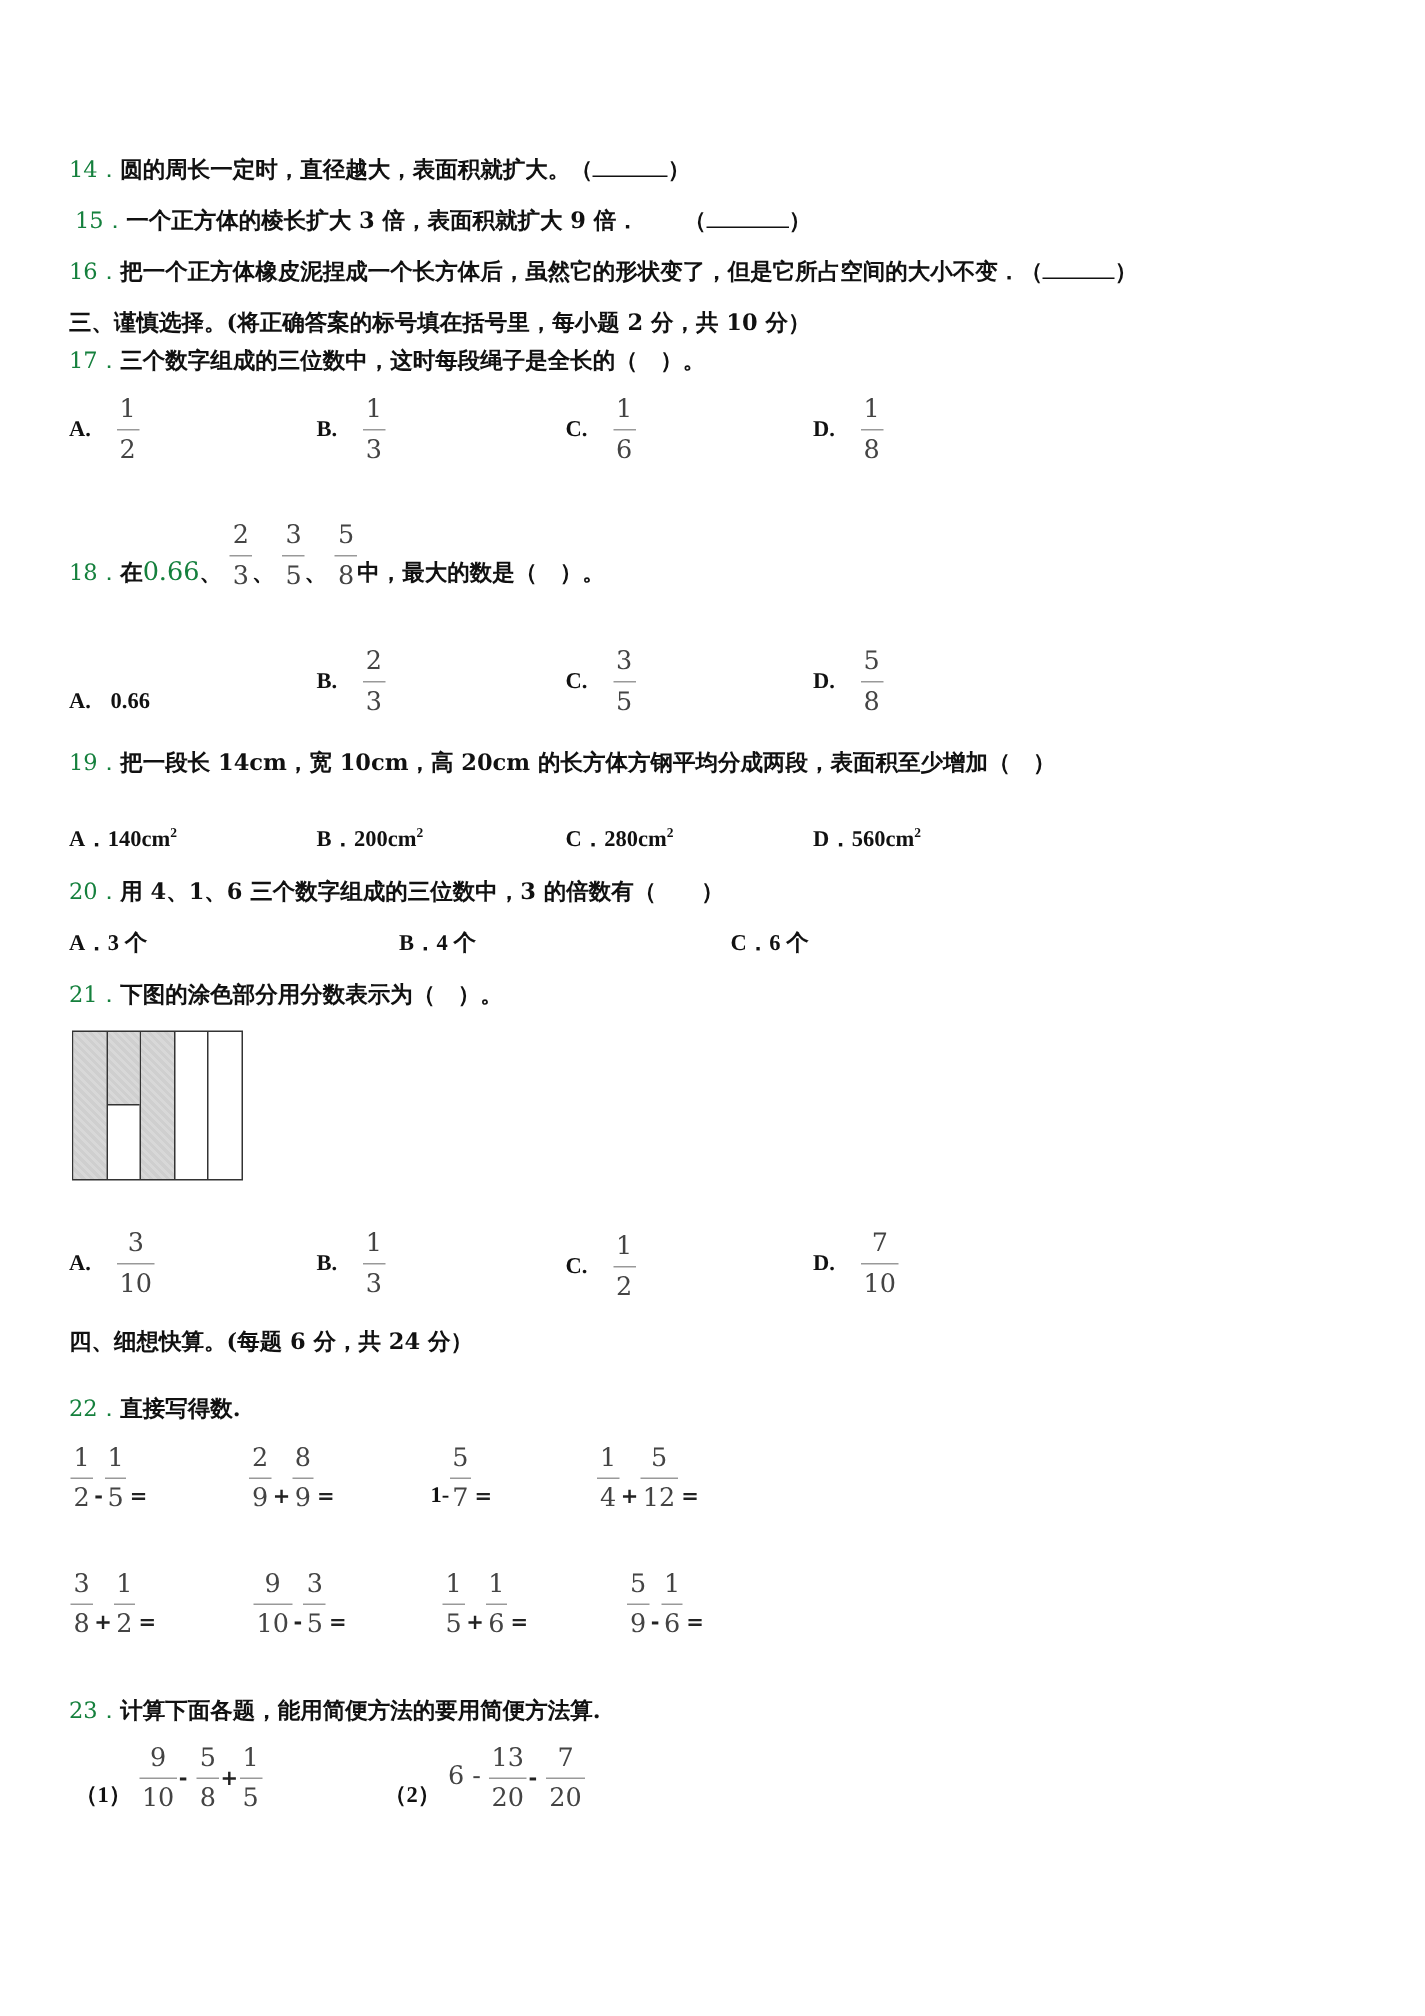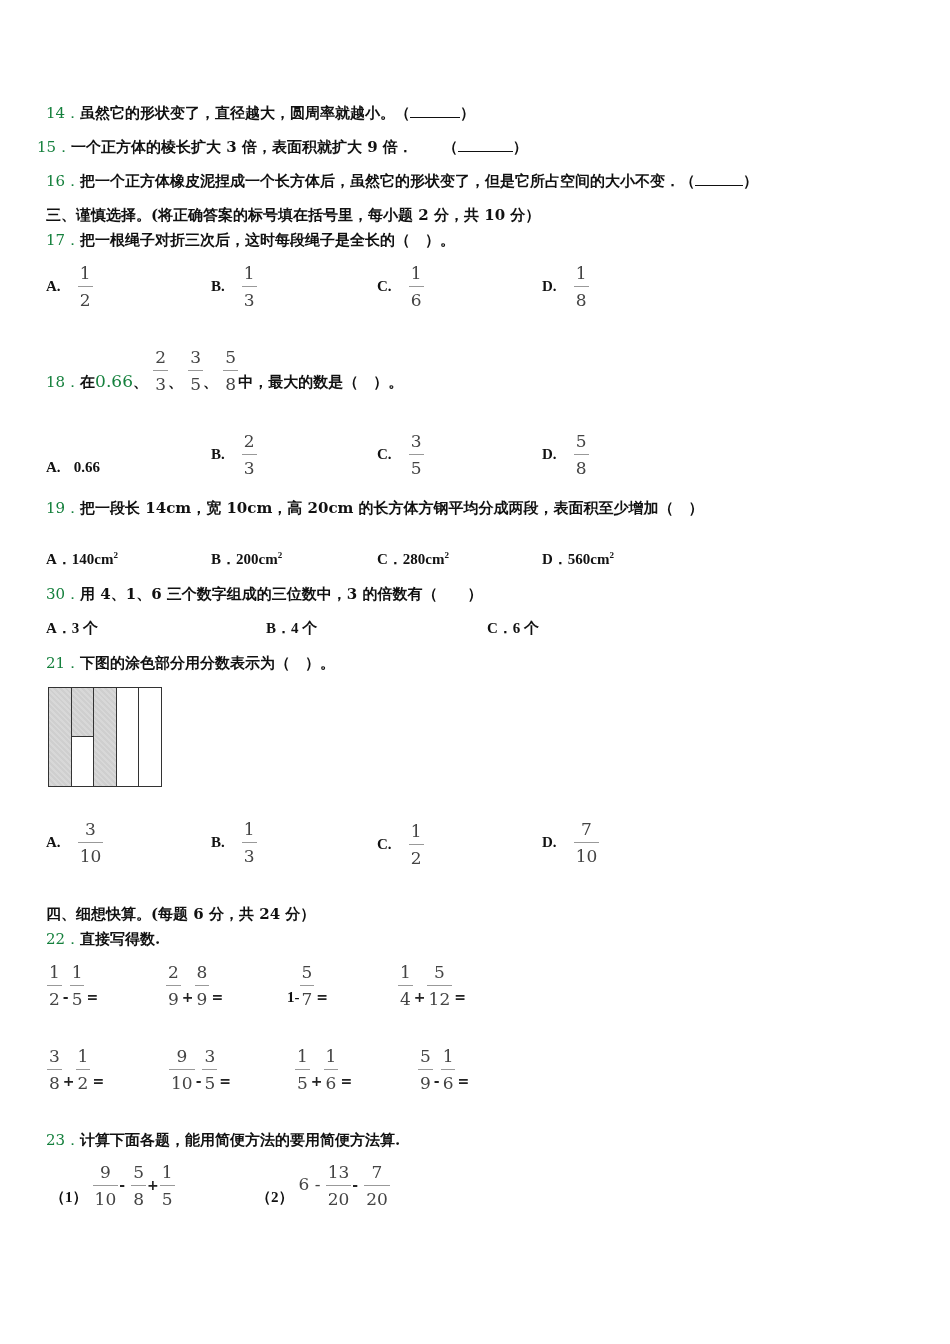--- a/index.html
+++ b/index.html
@@ -19,33 +19,33 @@
   .figure { position:absolute; left:48px; top:687px; width:114px; height:100px; border:1.5px solid #333; box-sizing:border-box; display:flex; }
   .col { flex:1; border-right:1.5px solid #333; box-sizing:border-box; position:relative; }
   .col:last-child { border-right:none; }
   .shaded { background:repeating-linear-gradient(45deg,#cfcfcf 0 2px,#d8d8d8 2px 4px); }
   sup { font-size:9px; }
 </style>
 </head>
 <body>
 
 <div class="abs line" style="left:46px;top:103px;">
-  <span class="num">14．</span><span>虽然它的形状变了，直径越大，圆周率就越小。（</span><span class="blank" style="width:50px"></span><span>）</span>
-</div>
-<div class="abs line" style="left:37px;top:137px;">
+  <span class="num">14．</span><span>圆的周长一定时，直径越大，表面积就扩大。（</span><span class="blank" style="width:50px"></span><span>）</span>
+</div>
+<div class="abs line" style="left:50px;top:137px;">
   <span class="num">15．</span><span>一个正方体的棱长扩大 3 倍，表面积就扩大 9 倍．</span><span style="display:inline-block;width:30px"></span><span>（</span><span class="blank" style="width:55px"></span><span>）</span>
 </div>
 <div class="abs line" style="left:46px;top:171px;">
   <span class="num">16．</span><span>把一个正方体橡皮泥捏成一个长方体后，虽然它的形状变了，但是它所占空间的大小不变．（</span><span class="blank" style="width:48px"></span><span>）</span>
 </div>
 
 <div class="abs line" style="left:46px;top:205px;">三、谨慎选择。(将正确答案的标号填在括号里，每小题 2 分，共 10 分）</div>
 
 <div class="abs line" style="left:46px;top:230px;">
-  <span class="num">17．</span><span>把一根绳子对折三次后，这时每段绳子是全长的（　）。</span>
+  <span class="num">17．</span><span>三个数字组成的三位数中，这时每段绳子是全长的（　）。</span>
 </div>
 <div class="abs" style="left:46px;top:263px;">
   <span class="opt-label">A.</span>
   <span class="frac" style="margin-left:12px">
       <span>1</span>
       <div class="bar"></div>
       <span>2</span>
     </span>
 </div>
 <div class="abs" style="left:211px;top:263px;">
@@ -122,21 +122,21 @@
 
 <div class="abs line" style="left:46px;top:498px;">
   <span class="num">19．</span><span>把一段长 14cm，宽 10cm，高 20cm 的长方体方钢平均分成两段，表面积至少增加（　）</span>
 </div>
 <div class="abs opt-label" style="left:46px;top:550px;"><span>A．</span><span>140cm</span><sup>2</sup></div>
 <div class="abs opt-label" style="left:211px;top:550px;"><span>B．</span><span>200cm</span><sup>2</sup></div>
 <div class="abs opt-label" style="left:377px;top:550px;"><span>C．</span><span>280cm</span><sup>2</sup></div>
 <div class="abs opt-label" style="left:542px;top:550px;"><span>D．</span><span>560cm</span><sup>2</sup></div>
 
 <div class="abs line" style="left:46px;top:584px;">
-  <span class="num">30．</span><span>用 4、1、6 三个数字组成的三位数中，3 的倍数有（　　）</span>
+  <span class="num">20．</span><span>用 4、1、6 三个数字组成的三位数中，3 的倍数有（　　）</span>
 </div>
 <div class="abs opt-label" style="left:46px;top:619px;"><span>A．</span><span>3 个</span></div>
 <div class="abs opt-label" style="left:266px;top:619px;"><span>B．</span><span>4 个</span></div>
 <div class="abs opt-label" style="left:487px;top:619px;"><span>C．</span><span>6 个</span></div>
 
 <div class="abs line" style="left:46px;top:653px;">
   <span class="num">21．</span><span>下图的涂色部分用分数表示为（　）。</span>
 </div>
 <div class="figure">
   <div class="col shaded"></div>
@@ -173,21 +173,21 @@
 </div>
 <div class="abs" style="left:542px;top:819px;">
   <span class="opt-label">D.</span>
   <span class="frac" style="margin-left:12px">
       <span>7</span>
       <div class="bar"></div>
       <span>10</span>
     </span>
 </div>
 
-<div class="abs line" style="left:46px;top:904px;">四、细想快算。(每题 6 分，共 24 分）</div>
+<div class="abs line" style="left:46px;top:884px;">四、细想快算。(每题 6 分，共 24 分）</div>
 <div class="abs line" style="left:46px;top:929px;">
   <span class="num">22．</span><span>直接写得数.</span>
 </div>
 
 <div class="abs" style="left:47px;top:962px;">
   <span class="frac">
       <span>1</span>
       <div class="bar"></div>
       <span>2</span>
     </span><span class="op">-</span><span class="frac">

